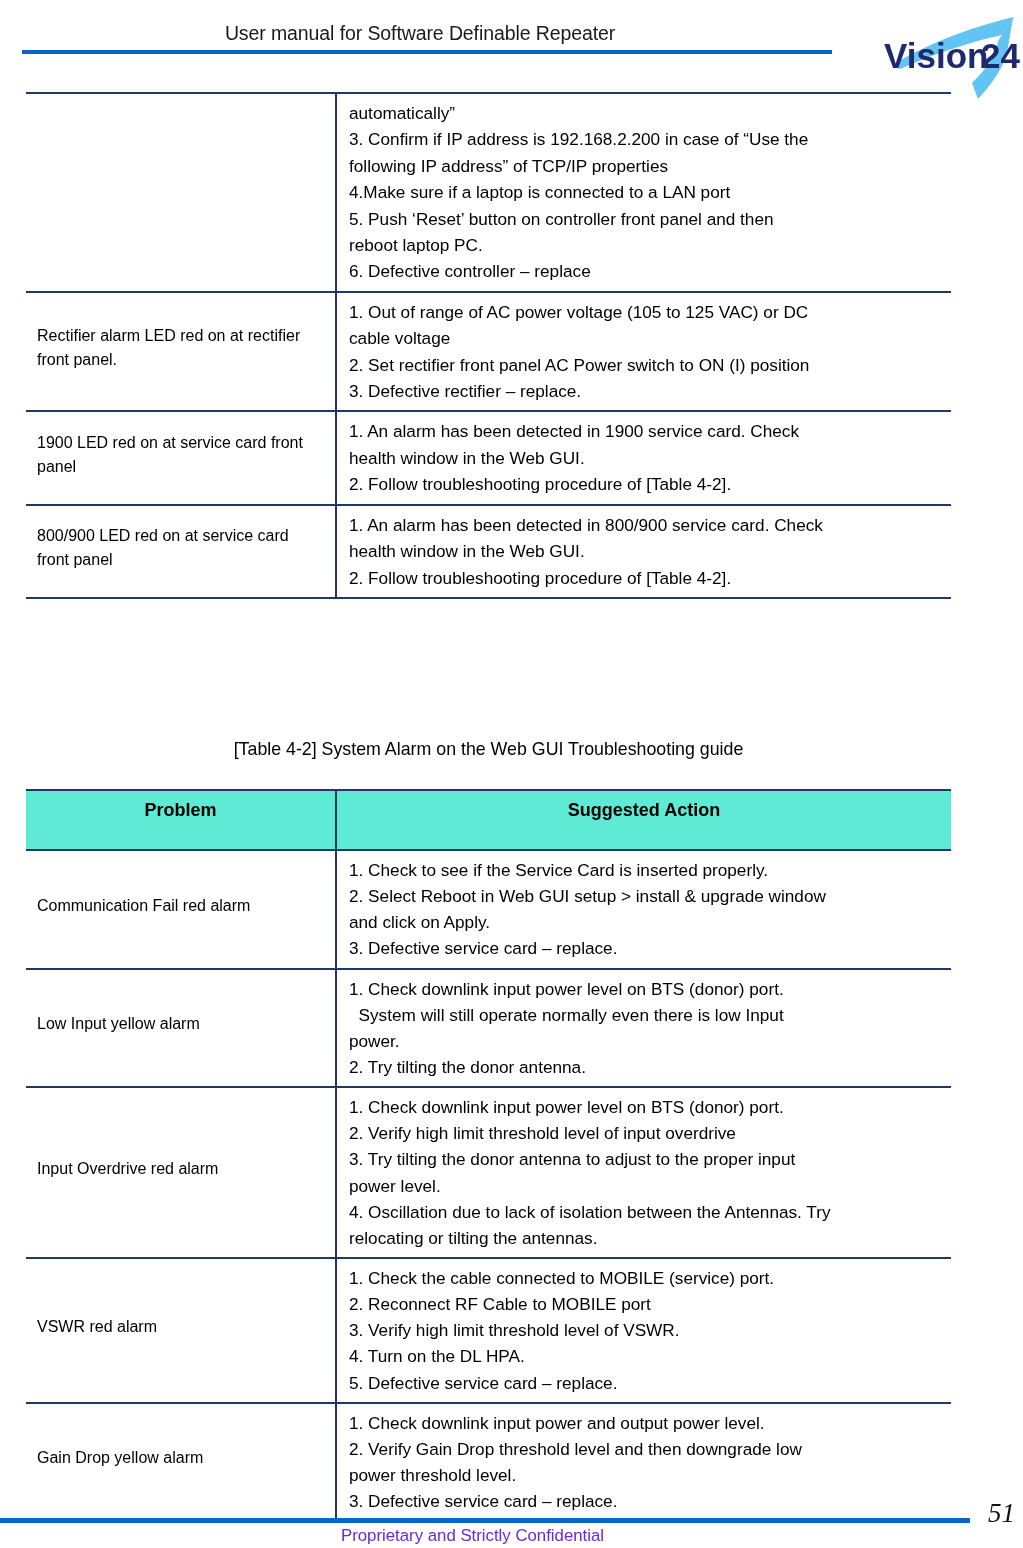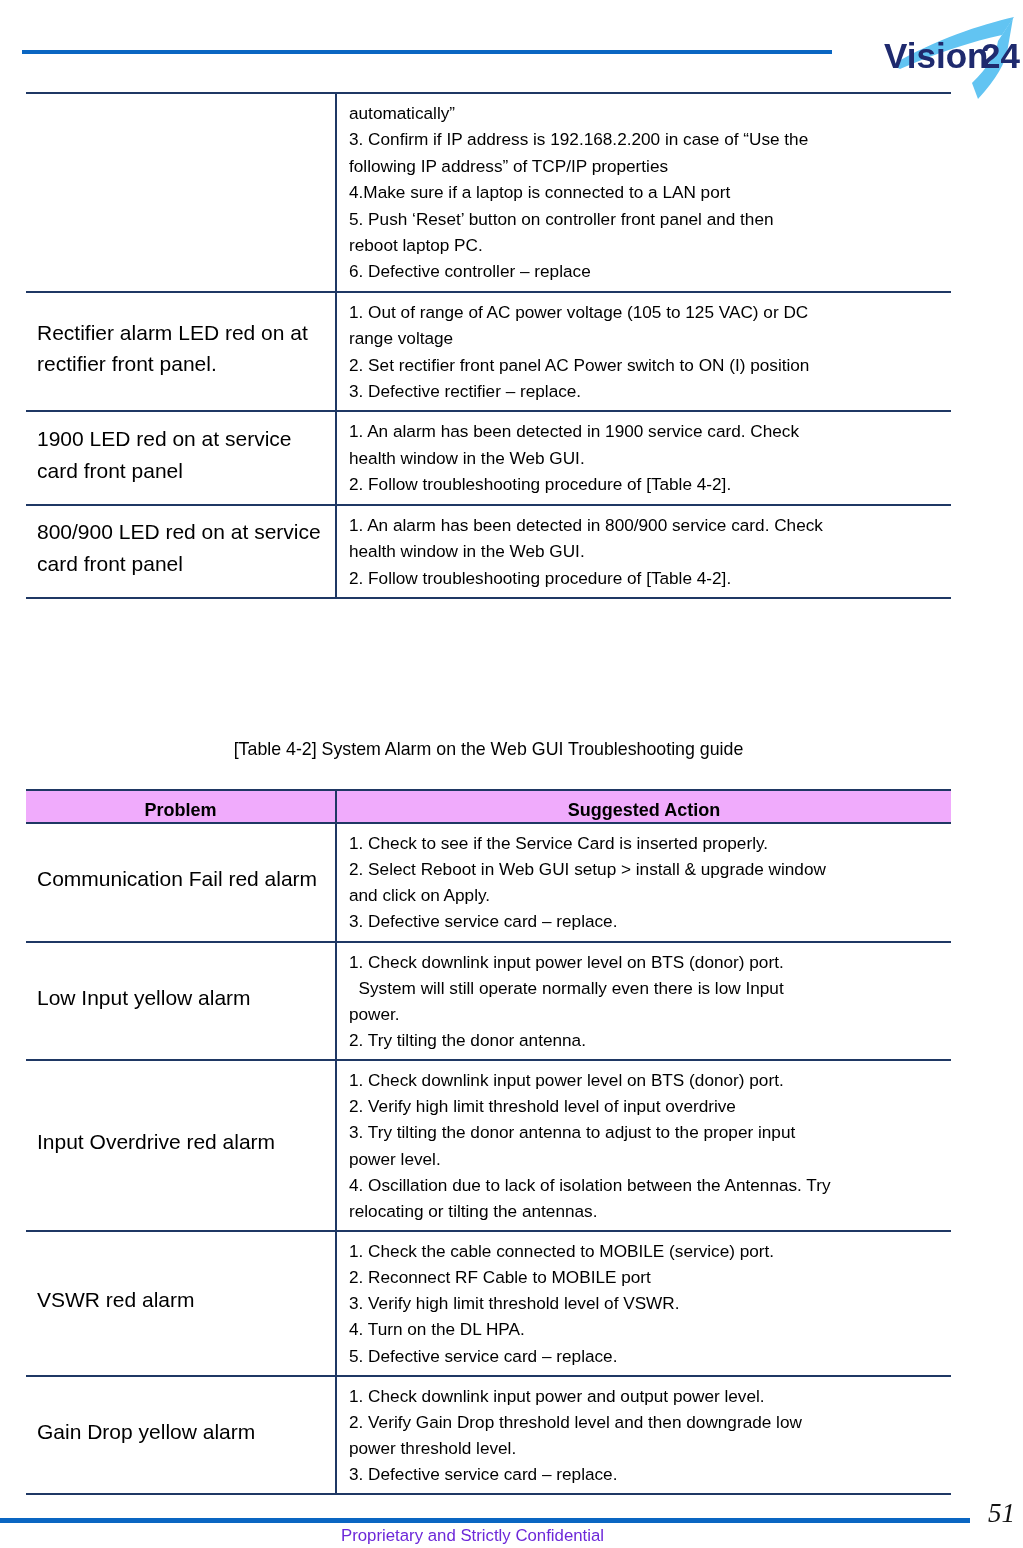--- a/index.html
+++ b/index.html
@@ -64,21 +64,21 @@
     border-top: 2.2px solid #1F3864;
     border-bottom: 2.2px solid #1F3864;
     padding: 0;
     vertical-align: middle;
   }
   .col-problem { width: 310px; }
   .col-action  { width: 615px; }
 
   td.cell-problem {
     padding: 0 10px 7px 11px;
-    font-size: 21px;
+    font-size: 16px;
     line-height: 1.5;
     border-right: 2.2px solid #1F3864;
     vertical-align: middle;
   }
   td.cell-action {
     padding: 6px 10px 6px 12px;
     font-size: 17.2px;
     line-height: 1.52;
     vertical-align: middle;
   }
@@ -97,25 +97,25 @@
     position: absolute;
     left: 26px;
     width: 925px;
     top: 739px;
     text-align: center;
     font-size: 17.8px;
     color: #000;
   }
   #table-web-gui-alarm { top: 789px; }
   #table-web-gui-alarm th {
-    background: #f0abfc;
+    background: #5eead4;
     font-weight: bold;
     font-size: 18px;
     text-align: center;
-    padding: 9px 0 1px 0;
+    padding: 9px 0 28px 0;
     color: #000;
   }
   #table-web-gui-alarm th.th-problem {
     border-right: 2.2px solid #1F3864;
   }
 
   
   .page-footer {
     position: absolute;
     left: 0;
@@ -147,20 +147,21 @@
     font-family: "Liberation Serif", serif;
     font-style: italic;
     font-size: 27px;
     color: #111;
   }
 </style>
 </head>
 <body>
 
 <div class="page-header">
+  <div class="header-title">User manual for Software Definable Repeater</div>
   <div class="header-rule"></div>
   <div class="logo">
     <svg width="139" height="88" viewBox="0 0 139 88" xmlns="http://www.w3.org/2000/svg">
       <path d="M8 52 C 52 26, 96 12, 130 4 L 118 22 C 90 28, 52 40, 16 56 Z" fill="#62C4F2"></path>
       <path d="M129 5 L 124 34 C 122 50, 112 66, 94 86 L 88 70 C 104 54, 112 42, 114 28 Z" fill="#62C4F2"></path>
       <text x="0" y="55" font-family="Liberation Sans, sans-serif" font-size="35" font-weight="bold" fill="#1F2A6E">Vision</text>
       <text x="97" y="55" font-family="Liberation Sans, sans-serif" font-size="35" font-weight="bold" fill="#1F2A6E">24</text>
     </svg>
   </div>
 </div>
@@ -180,21 +181,21 @@
           <span class="ln">4.Make sure if a laptop is connected to a LAN port</span>
           <span class="ln">5. Push ‘Reset’ button on controller front panel and then</span>
           <span class="ln">reboot laptop PC.</span>
           <span class="ln">6. Defective controller – replace</span>
         </td>
       </tr>
       <tr>
         <td class="cell-problem">Rectifier alarm LED red on at rectifier front panel.</td>
         <td class="cell-action">
           <span class="ln">1. Out of range of AC power voltage (105 to 125 VAC) or DC</span>
-          <span class="ln">range voltage</span>
+          <span class="ln">cable voltage</span>
           <span class="ln">2. Set rectifier front panel AC Power switch to ON (I) position</span>
           <span class="ln">3. Defective rectifier – replace.</span>
         </td>
       </tr>
       <tr>
         <td class="cell-problem">1900 LED red on at service card front panel</td>
         <td class="cell-action">
           <span class="ln">1. An alarm has been detected in 1900 service card. Check</span>
           <span class="ln">health window in the Web GUI.</span>
           <span class="ln">2. Follow troubleshooting procedure of [Table 4-2].</span>

